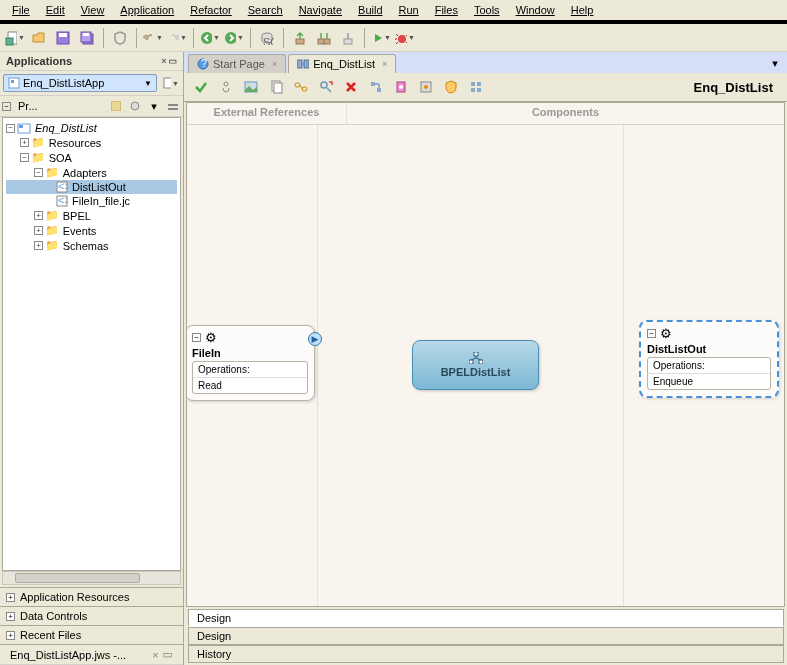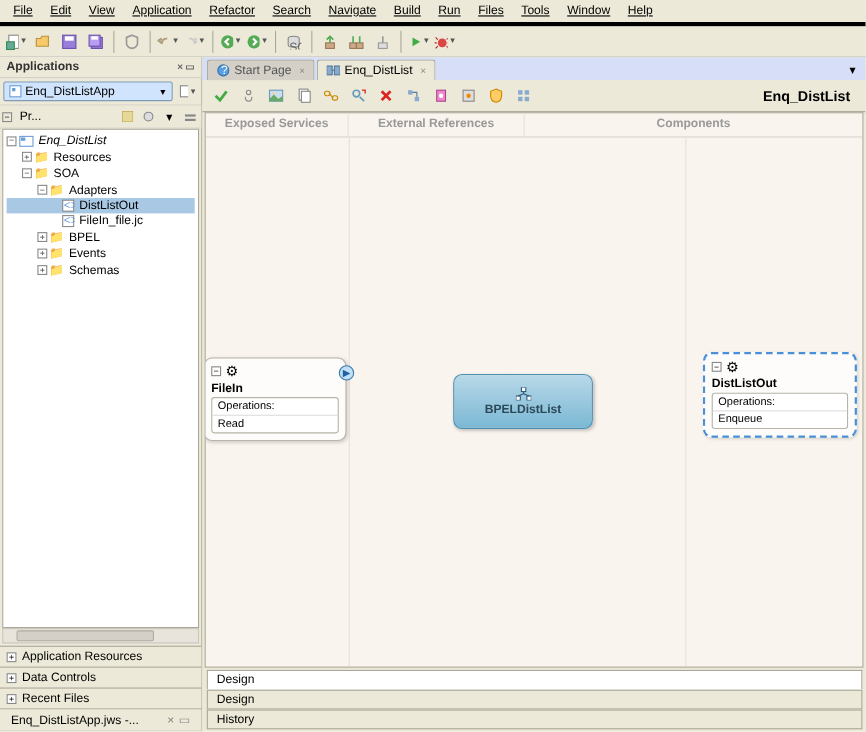--- a/index.html
+++ b/index.html
@@ -431,21 +431,20 @@
             <rect x="8" y="2" width="4" height="4" fill="#8ac"></rect>
             <rect x="2" y="8" width="4" height="4" fill="#8ac"></rect>
             <rect x="8" y="8" width="4" height="4" fill="#8ac"></rect>
           </svg>
         </span>
       <span class="title-right">Enq_DistList</span>
     </div>
 
     <div class="canvas-wrap">
       <div class="lane-headers">
-        <div class="lane" style="flex:0 0 130px">Exposed Services</div>
         <div class="lane" style="flex:0 0 160px">External References</div>
         <div class="lane">Components</div>
       </div>
       <div class="canvas">
         <div class="vline" style="left:130px"></div>
         <div class="vline" style="right:160px"></div>
 
         <div class="node-service" style="left:-2px; top:200px">
           <div class="hdr">
             <span class="collapse">−</span>

